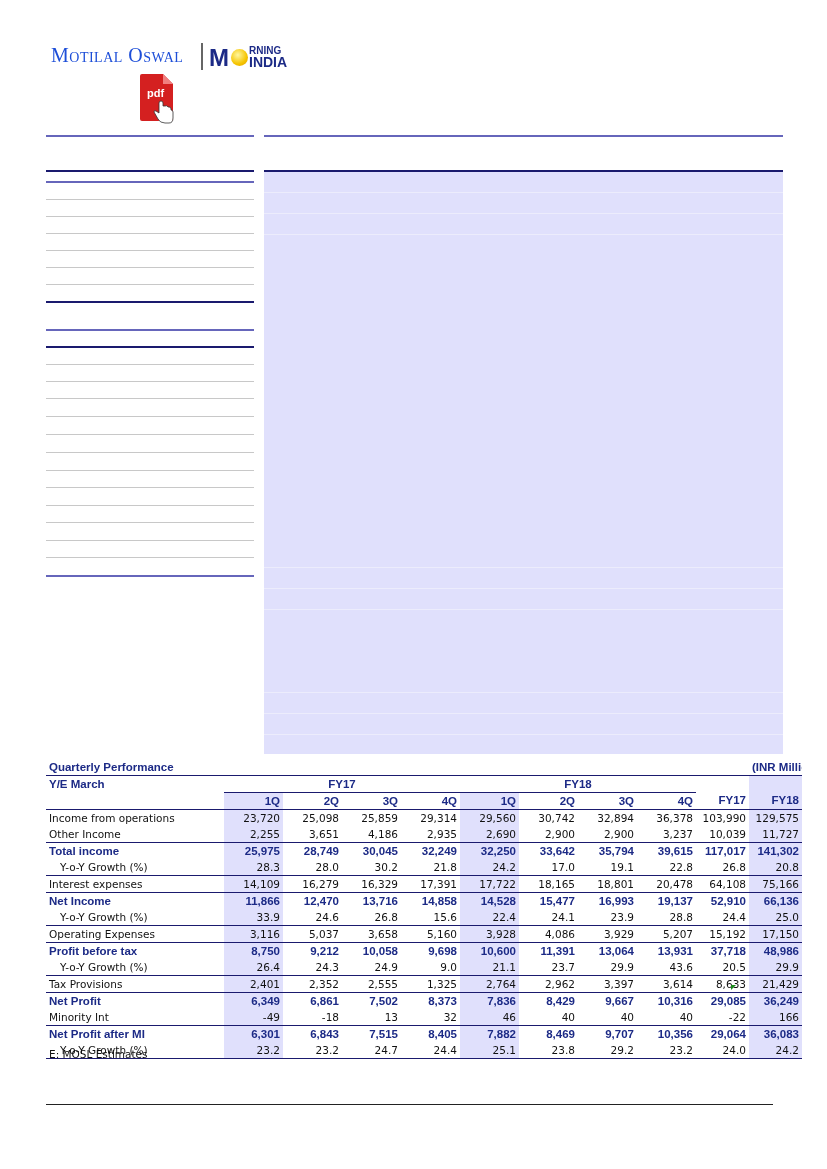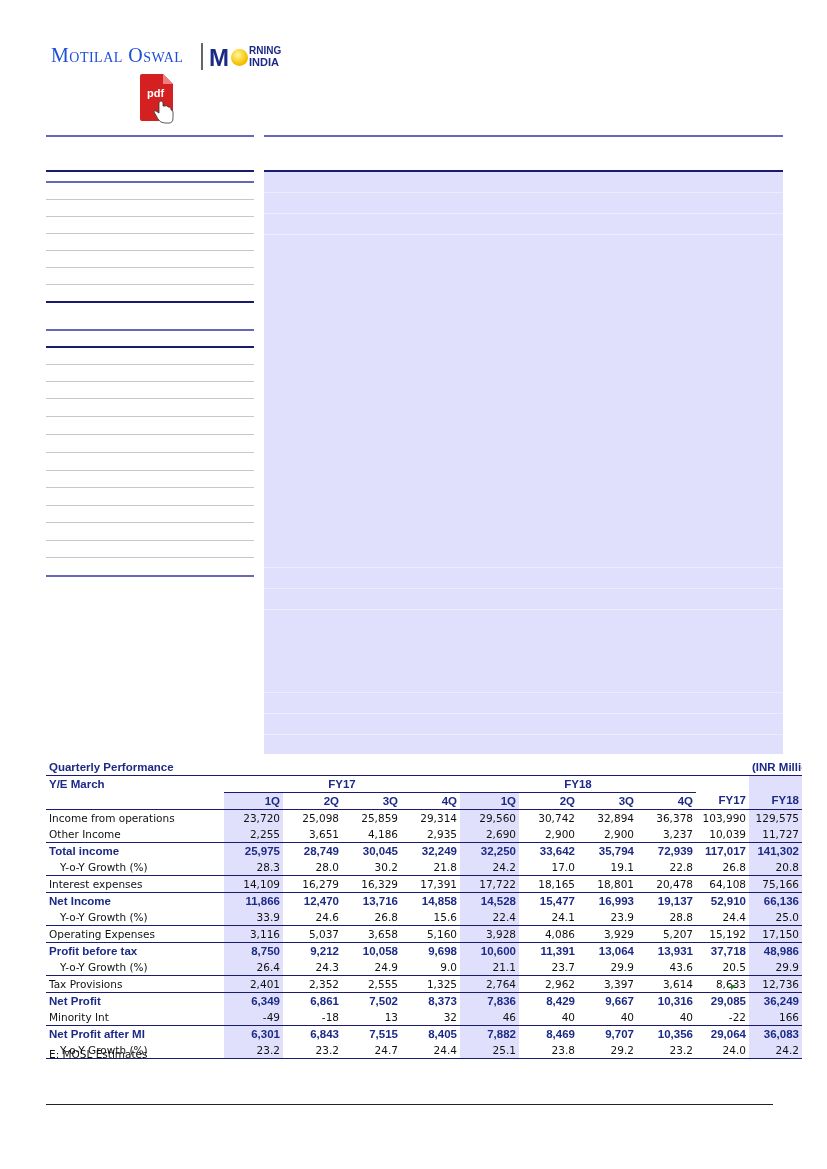--- a/index.html
+++ b/index.html
@@ -5,21 +5,21 @@
   html, body { margin: 0; padding: 0; background: #ffffff; }
   body { width: 827px; height: 1169px; position: relative; overflow: hidden; font-family: "Liberation Sans", sans-serif; }
   .abs { position: absolute; }
 
   
   .logo-motilal { left: 51px; top: 44px; font-family: "Liberation Serif", serif; font-size: 20px; color: #1d4ed8; letter-spacing: 0.5px; font-variant: small-caps; }
   .logo-divider { left: 201px; top: 43px; width: 2px; height: 27px; background: #666; }
   .logo-m { left: 209px; top: 44px; font-family: "Liberation Sans", sans-serif; font-weight: bold; font-size: 24px; color: #1c2a86; }
   .logo-sun { left: 231px; top: 49px; width: 17px; height: 17px; border-radius: 50%; background: radial-gradient(circle at 40% 35%, #fff7a0, #f5c400 60%, #e09e00); }
   .logo-rning { left: 249px; top: 45px; font-size: 10px; font-weight: bold; color: #1c2a86; line-height: 11px; }
-  .logo-india { left: 249px; top: 57px; font-size: 11px; font-weight: bold; color: #1c2a86; line-height: 11px; }
+  .logo-india { left: 249px; top: 57px; font-size: 14px; font-weight: bold; color: #1c2a86; line-height: 11px; }
 
   .pdf-icon { left: 139px; top: 73px; width: 37px; height: 52px; }
 
   
   .hline { position: absolute; height: 1px; }
   .line-blue { background: #6666bb; height: 2px; }
   .line-dark { background: #1a1a6e; height: 2px; }
   .line-grey { background: #c8c8c8; height: 1px; }
 
   
@@ -185,21 +185,21 @@
       </tr>
       <tr class="bold btop">
         <td class="lbl">Total income</td>
         <td class="num shade">25,975</td>
         <td class="num">28,749</td>
         <td class="num">30,045</td>
         <td class="num">32,249</td>
         <td class="num shade">32,250</td>
         <td class="num">33,642</td>
         <td class="num">35,794</td>
-        <td class="num">72,939</td>
+        <td class="num">39,615</td>
         <td class="num">117,017</td>
         <td class="num shade">141,302</td>
       </tr>
       <tr class="">
         <td class="lbl indent">Y-o-Y Growth (%)</td>
         <td class="num shade">28.3</td>
         <td class="num">28.0</td>
         <td class="num">30.2</td>
         <td class="num">21.8</td>
         <td class="num shade">24.2</td>
@@ -291,21 +291,21 @@
         <td class="lbl">Tax Provisions</td>
         <td class="num shade">2,401</td>
         <td class="num">2,352</td>
         <td class="num">2,555</td>
         <td class="num">1,325</td>
         <td class="num shade">2,764</td>
         <td class="num">2,962</td>
         <td class="num">3,397</td>
         <td class="num">3,614</td>
         <td class="num">8,633</td>
-        <td class="num shade">12,736</td>
+        <td class="num shade">21,429</td>
       </tr>
       <tr class="bold btop">
         <td class="lbl">Net Profit</td>
         <td class="num shade">6,349</td>
         <td class="num">6,861</td>
         <td class="num">7,502</td>
         <td class="num">8,373</td>
         <td class="num shade">7,836</td>
         <td class="num">8,429</td>
         <td class="num">9,667</td>

